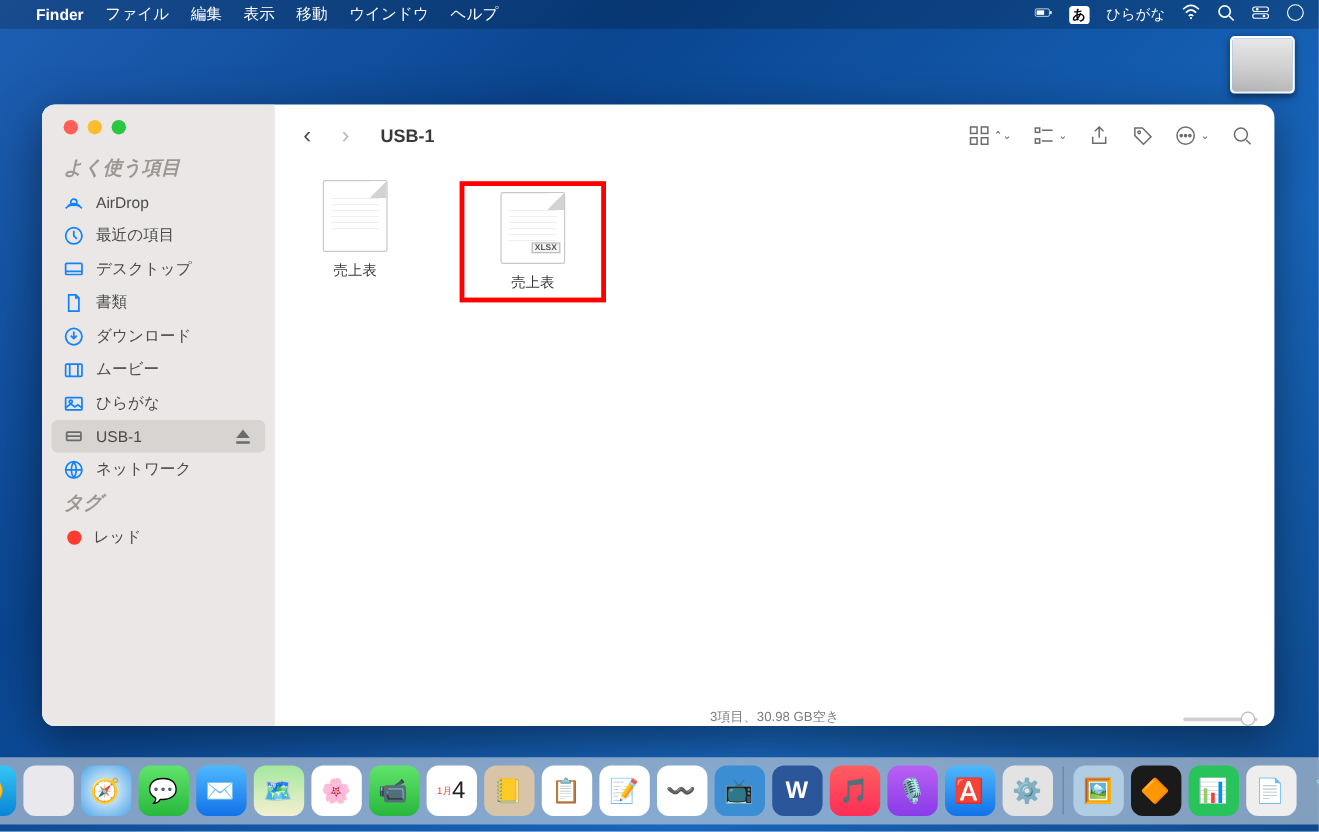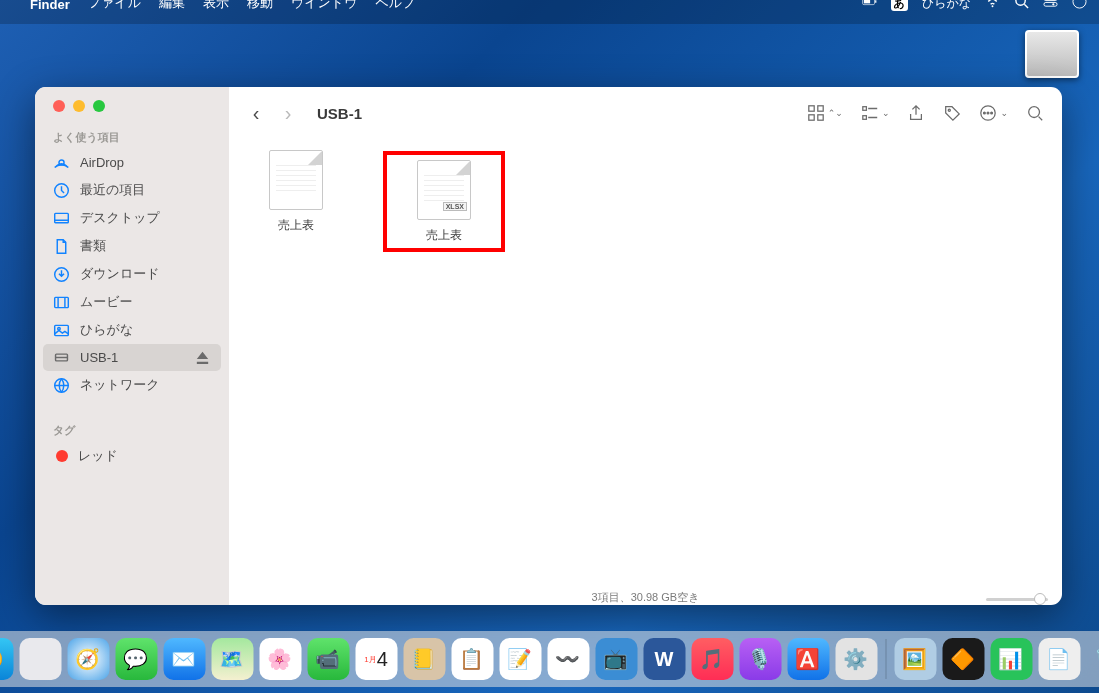--- a/index.html
+++ b/index.html
@@ -1,34 +1,34 @@
 <!DOCTYPE html>
 <html><head>
 <meta charset="utf-8">
 <style>
 * { margin:0; padding:0; box-sizing:border-box; font-family:-apple-system,"Hiragino Sans","Helvetica Neue",sans-serif; }
 body { width:1099px; height:693px; background:linear-gradient(135deg,#1e5fb3,#0a4590 30%,#1866bc 70%,#0d4a8e); overflow:hidden; position:relative; }
 
 
-.menubar{height:24px;background:rgba(0,0,0,.2);display:flex;align-items:flex-end;padding:12px 12px;color:#fff;font-size:13px;gap:18px;}
+.menubar{height:24px;background:rgba(0,0,0,.2);display:flex;align-items:center;padding:12px 12px;color:#fff;font-size:13px;gap:18px;}
 .menubar .apple{font-size:14px;}
 .menubar .right{margin-left:auto;display:flex;align-items:center;gap:14px;font-size:12px;}
 .menubar .right svg{width:15px;height:15px;fill:#fff;}
 .menubar .ime-box{background:#fff;color:#000;padding:0 3px;border-radius:3px;font-size:11px;font-weight:700;}
 
 
 .desk-drive{position:absolute;top:30px;right:20px;width:54px;height:48px;background:linear-gradient(#e8e8e8,#bcbcbc);border:2px solid #fff;border-radius:4px;box-shadow:0 2px 6px rgba(0,0,0,.5);}
 
 
 .finder{position:absolute;left:35px;top:87px;width:1027px;height:518px;background:#fff;border-radius:11px;box-shadow:0 12px 40px rgba(0,0,0,.45);display:flex;overflow:hidden;}
 .sidebar{width:194px;background:#ebe7e6;padding:10px 0 0;display:flex;flex-direction:column;font-size:13px;color:#4a4a4a;overflow:hidden;}
 .traffic{display:flex;gap:8px;padding-left:18px;padding-top:3px;padding-bottom:14px;}
 .traffic span{width:12px;height:12px;border-radius:50%;}
 .t-red{background:#ff5f57;} .t-yel{background:#febc2e;} .t-grn{background:#28c840;}
-.sb-section{padding:4px 18px;color:#9a9894;font-size:11px;font-weight:600;}
+.sb-section{padding:4px 18px;color:#9a9894;font-size:16px;font-weight:600;font-style:italic;}
 .sb-item{display:flex;align-items:center;gap:10px;padding:5px 18px;cursor:default;}
 .sb-item.selected{background:#d8d4d2;border-radius:5px;margin:0 8px;padding:5px 10px;}
 .sb-item svg{width:17px;height:17px;fill:none;stroke:#1183ff;stroke-width:1.7;}
 .sb-item.selected svg{stroke:#6b6b6b;}
 .sb-eject{margin-left:auto;width:11px;height:11px;stroke:#6b6b6b;}
 .tag-dot{width:12px;height:12px;border-radius:50%;background:#ff3b30;margin-left:3px;}
 
 .main{flex:1;display:flex;flex-direction:column;}
 .toolbar{height:52px;display:flex;align-items:center;padding:0 18px;gap:14px;}
 .nav-arrow{color:#b9b9b9;font-size:20px;width:18px;text-align:center;}
@@ -174,21 +174,21 @@
         </svg>
       </div>
     <div class="sb-item">
         <svg viewBox="0 0 20 20">
           <circle cx="10" cy="10" r="8"></circle>
           <path d="M2 10h16M10 2a14 14 0 0 1 0 16M10 2a14 14 0 0 0 0 16"></path>
         </svg>
         <span>ネットワーク</span>
       </div>
 
-    <div class="sb-section" style="margin-top:20px">タグ</div>
+    <div class="sb-section" style="margin-top:0">タグ</div>
     <div class="sb-item">
         <span class="tag-dot"></span>
         <span>レッド</span>
       </div>
   </div>
 
   <div class="main">
     <div class="toolbar">
       <span class="nav-arrow active">‹</span>
       <span class="nav-arrow">›</span>

